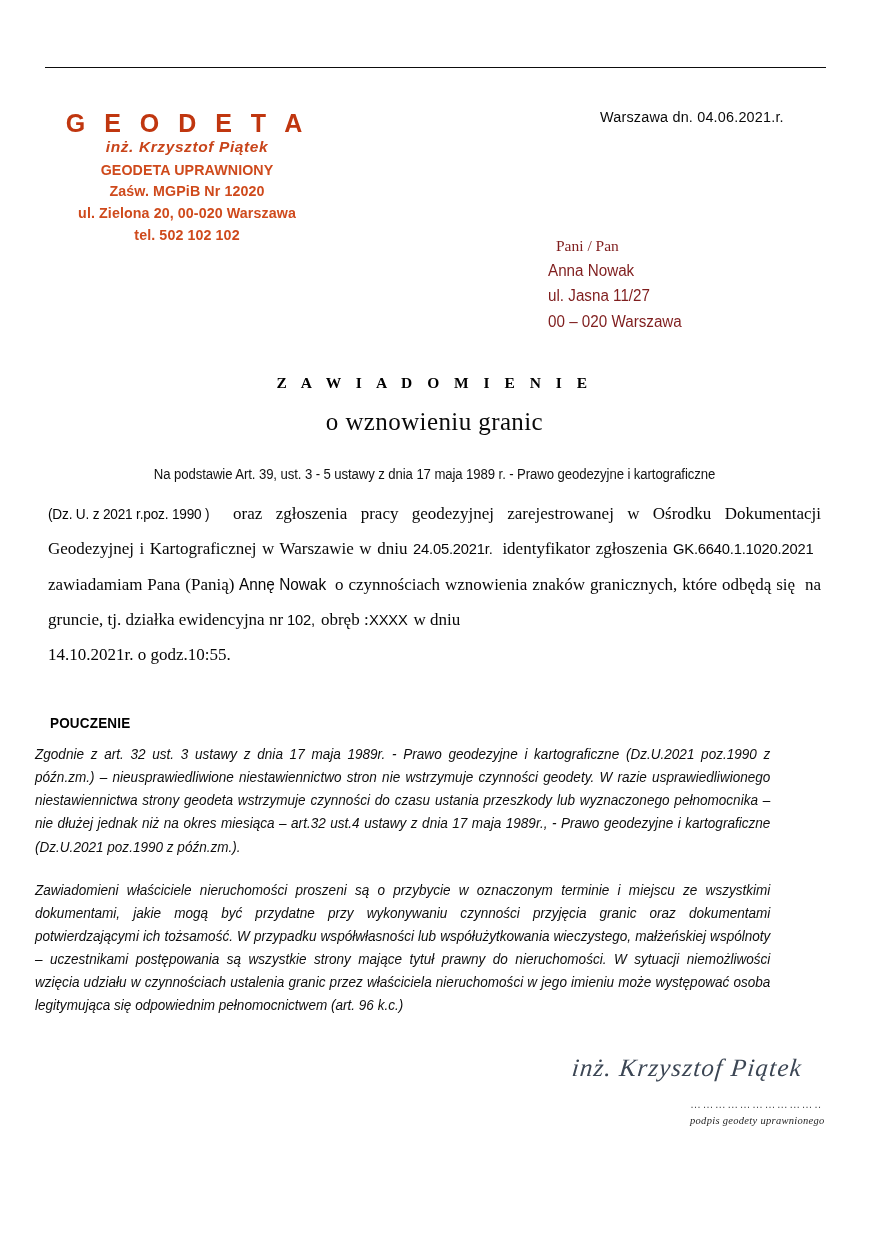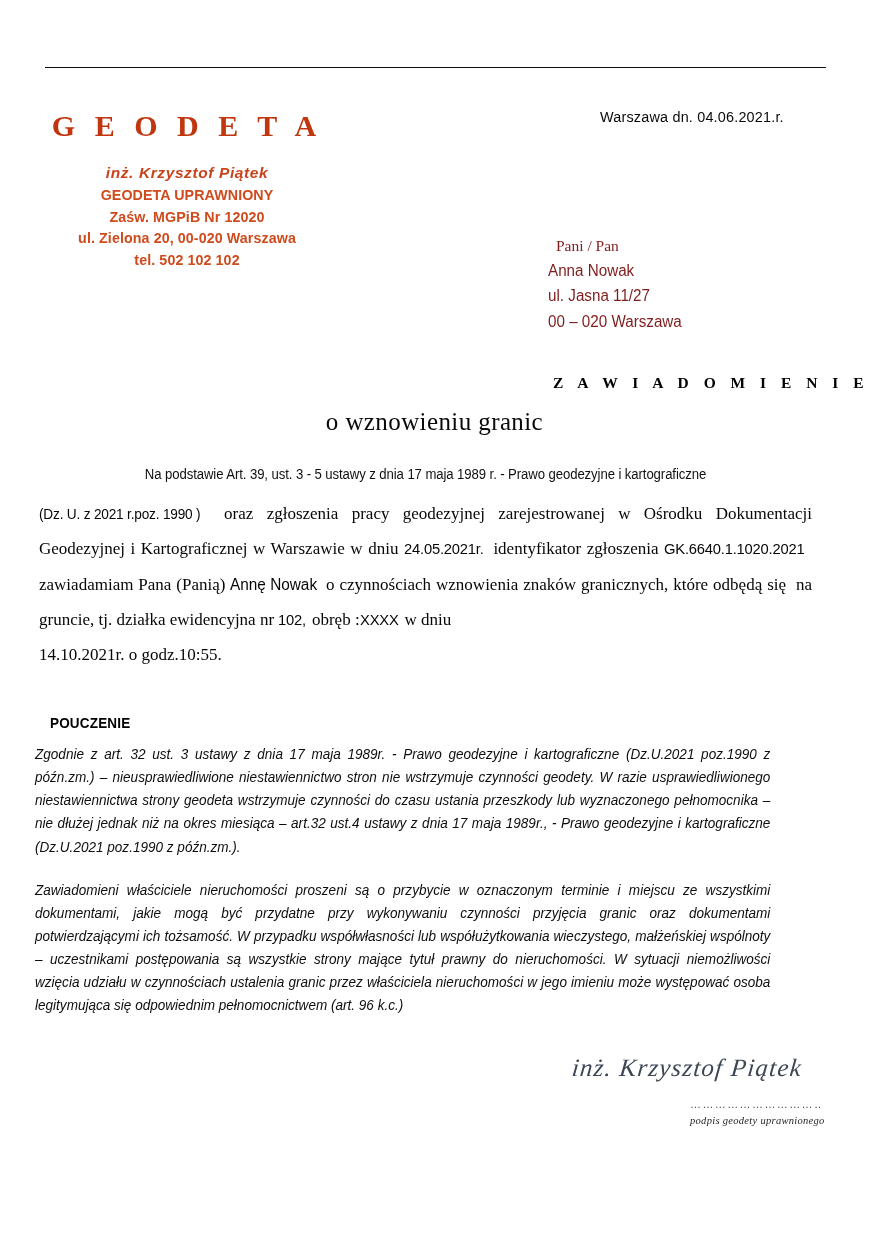--- a/index.html
+++ b/index.html
@@ -30,27 +30,27 @@
   
   .letterhead {
     position: absolute;
     left: 42px;
     top: 110px;
     width: 290px;
     text-align: center;
     color: #c8441a;
   }
   .lh-title {
-    font-family: Liberation Serif, serif;
-    font-weight: bold;
-    font-size: 30px;
+    font-family: Liberation Sans, sans-serif;
+    font-weight: bold;
+    font-size: 25px;
     letter-spacing: 6px;
     color: #c0360f;
     line-height: 1.05;
-    margin-bottom: 20px;
+    margin-bottom: 0;
   }
   .lh-name {
     font-family: "Liberation Sans", sans-serif;
     font-style: italic;
     font-weight: bold;
     font-size: 15.5px;
     letter-spacing: 0.6px;
     color: #c8441a;
     line-height: 1.45;
   }
@@ -98,21 +98,21 @@
     transform: scaleX(0.95);
     transform-origin: left center;
   }
 
   
   .doc-title {
     position: absolute;
     left: 0;
     top: 374px;
     width: 869px;
-    text-align: right;
+    text-align: center;
     font-family: "Liberation Serif", serif;
     font-weight: bold;
     font-size: 15.5px;
     letter-spacing: 5.5px;
     color: #000;
   }
   .doc-subtitle {
     position: absolute;
     left: 0;
     top: 408px;
@@ -120,21 +120,21 @@
     text-align: center;
     font-family: "Liberation Serif", serif;
     font-size: 25px;
     letter-spacing: 0.4px;
     color: #0a0a0a;
   }
 
   
   .body-block {
     position: absolute;
-    left: 39px;
+    left: 48px;
     top: 466px;
     width: 773px;
   }
   .body-first-line {
     font-family: "Liberation Sans", sans-serif;
     font-size: 14px;
     text-align: center;
     color: #111;
     letter-spacing: -0.1px;
     transform: scaleX(0.94);

